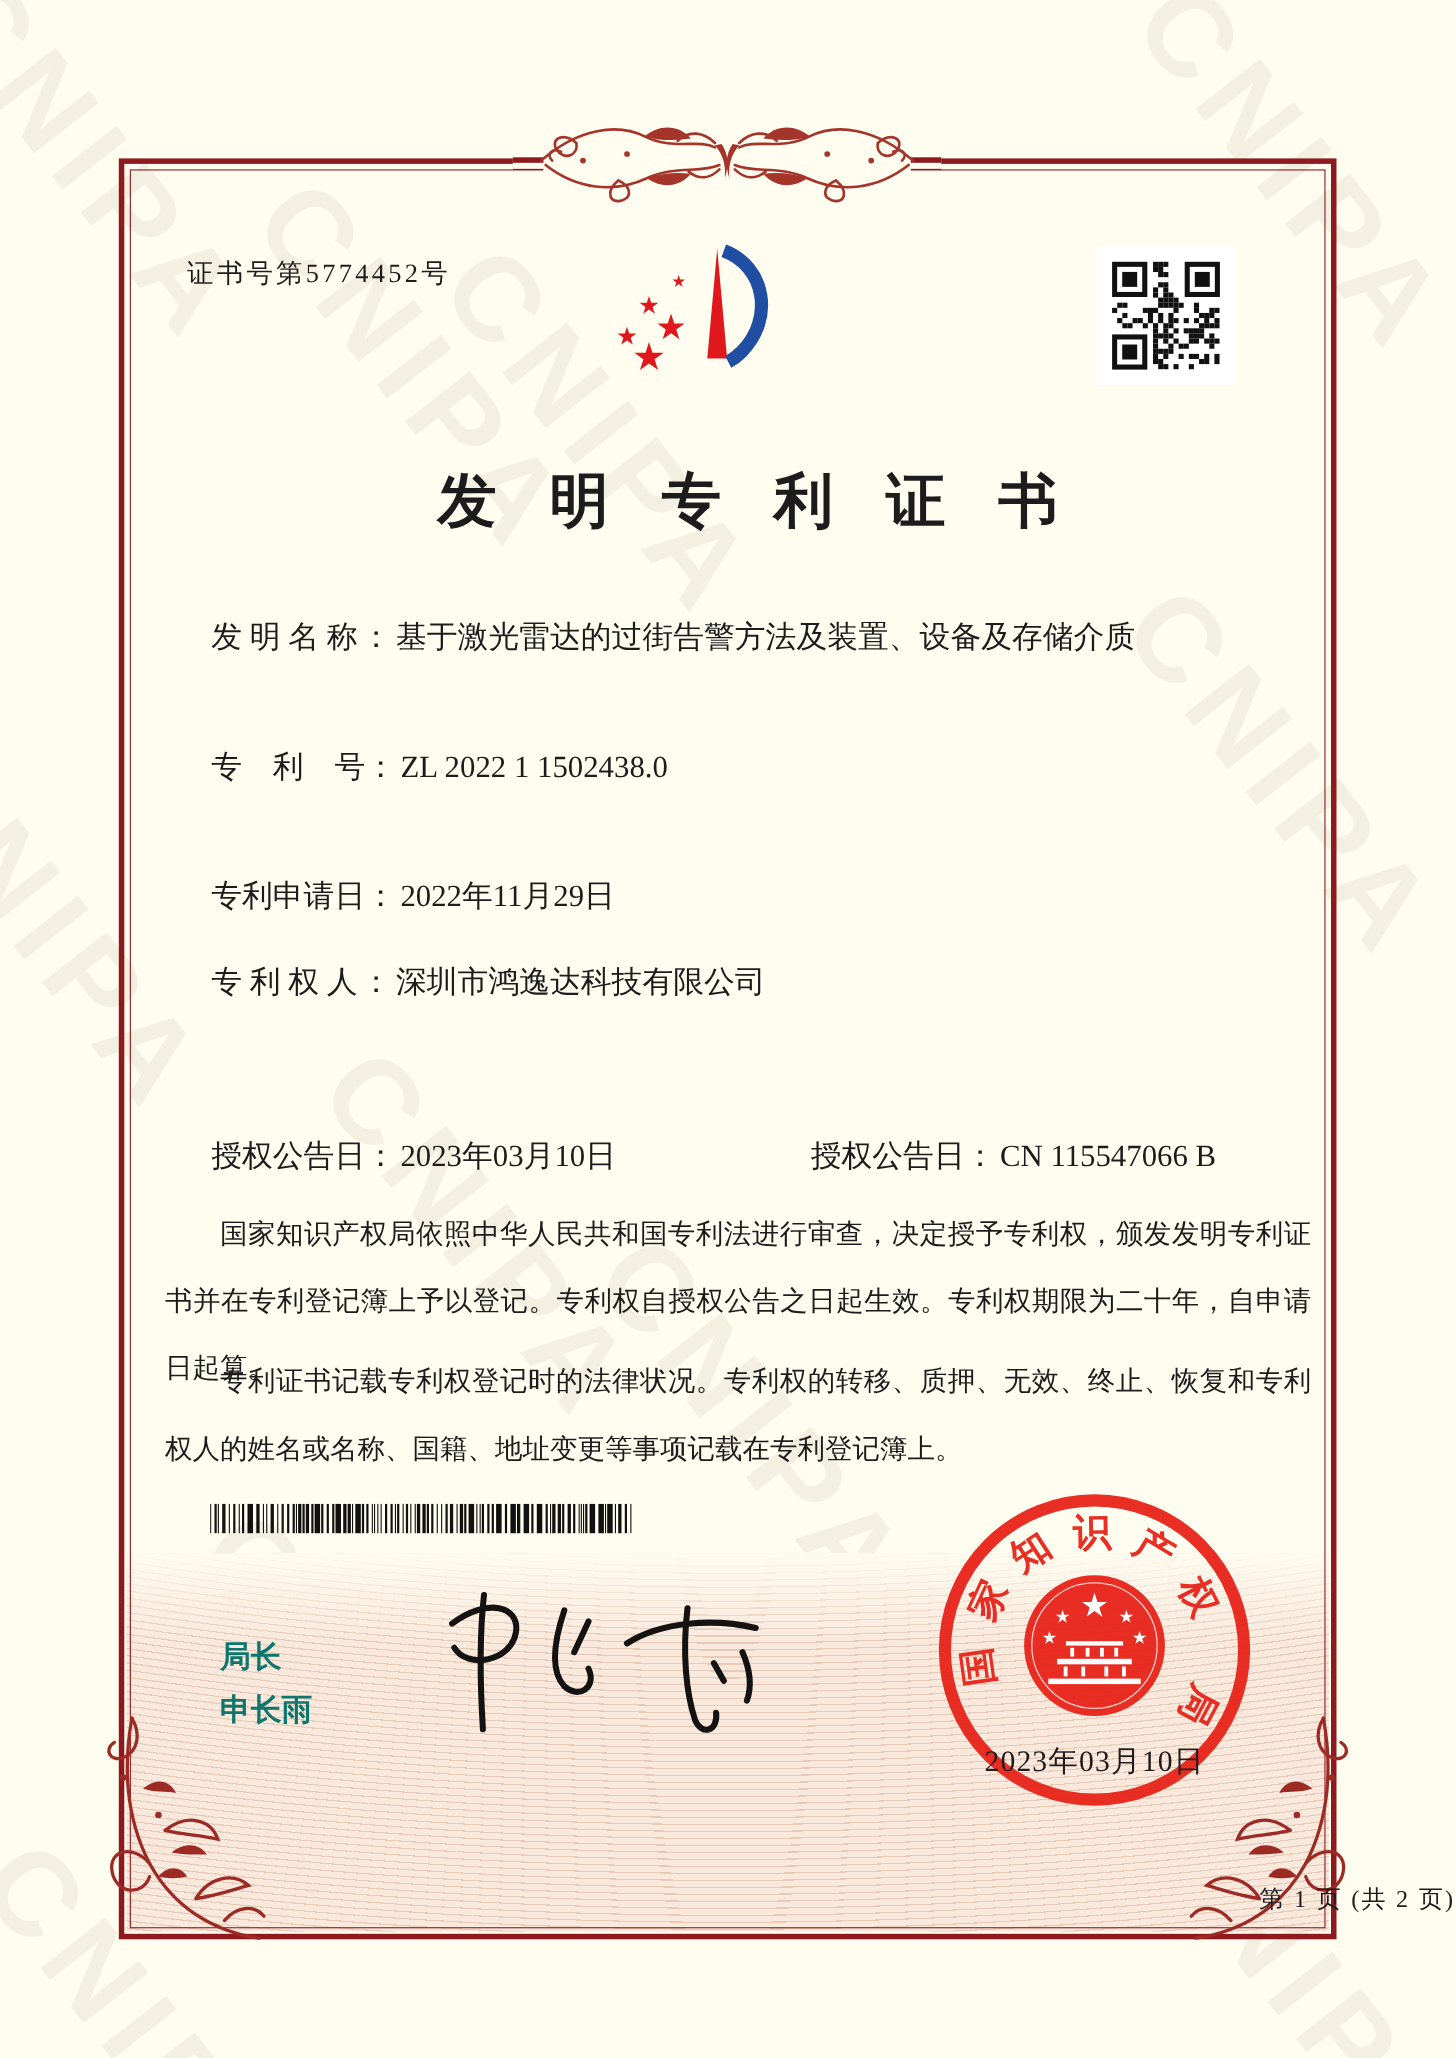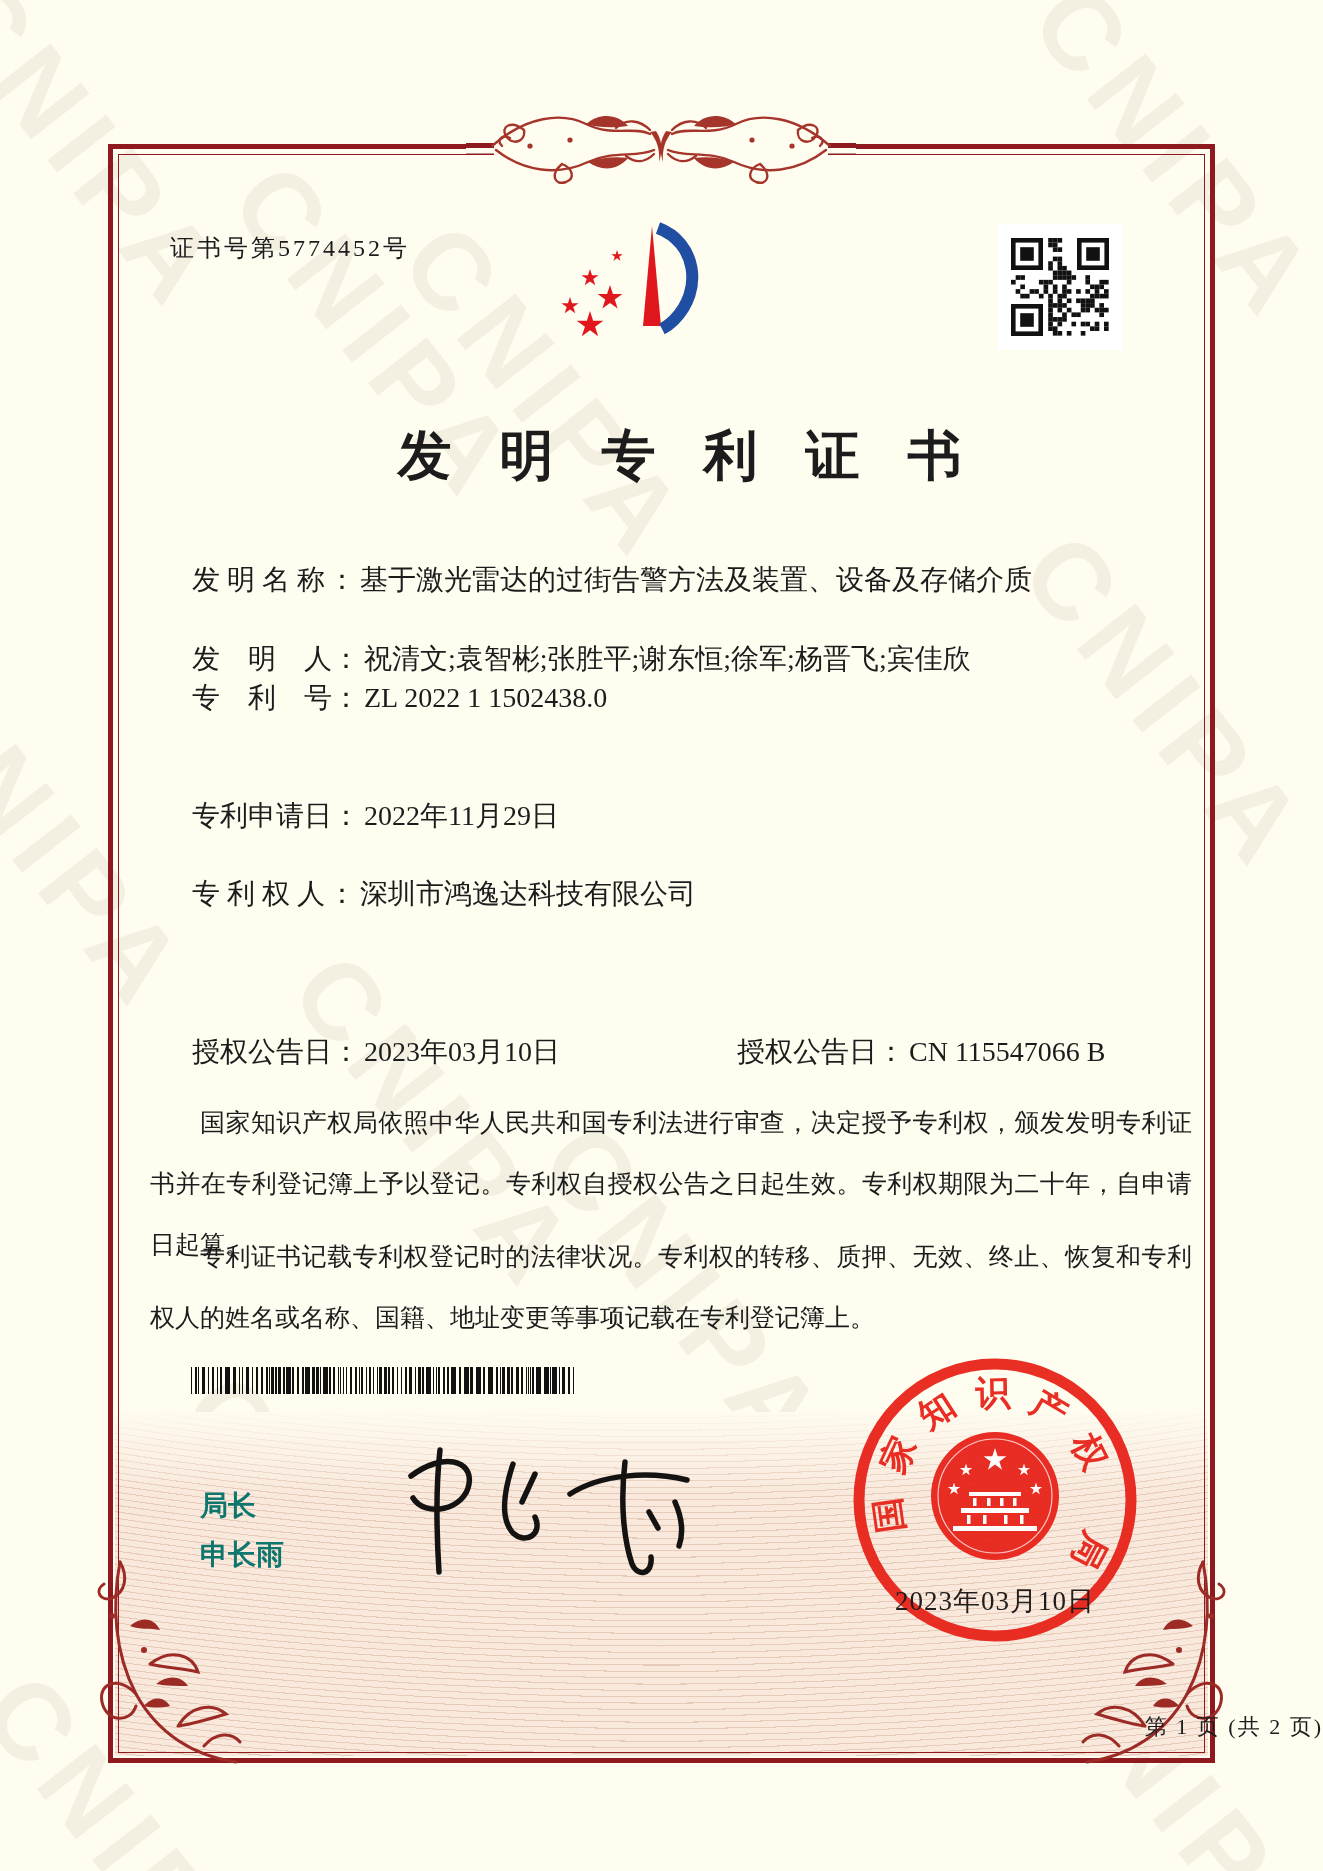--- a/index.html
+++ b/index.html
@@ -290,23 +290,20 @@
           <rect x="83.75" y="107.00" width="4.65" height="4.65"></rect>
         </g>
     </svg>
   </div>
 
   <div class="title">发明专利证书</div>
 
   <div class="frow" style="top:562px">
     <span class="flabel">发 明 名 称</span><span class="fsep">：</span><span class="fvalue">基于激光雷达的过街告警方法及装置、设备及存储介质</span>
   </div>
-  <div class="frow" style="top:641px">
-    <span class="flabel">发　明　人</span><span class="fsep">：</span><span class="fvalue">祝清文;袁智彬;张胜平;谢东恒;徐军;杨晋飞;宾佳欣</span>
-  </div>
   <div class="frow" style="top:680px">
     <span class="flabel">专　利　号</span><span class="fsep">：</span><span class="fvalue">ZL 2022 1 1502438.0</span>
   </div>
   <div class="frow" style="top:798px">
     <span class="flabel">专利申请日</span><span class="fsep">：</span><span class="fvalue">2022年11月29日</span>
   </div>
   <div class="frow" style="top:876px">
     <span class="flabel">专 利 权 人</span><span class="fsep">：</span><span class="fvalue">深圳市鸿逸达科技有限公司</span>
   </div>
   <div class="frow" style="top:1034px">

